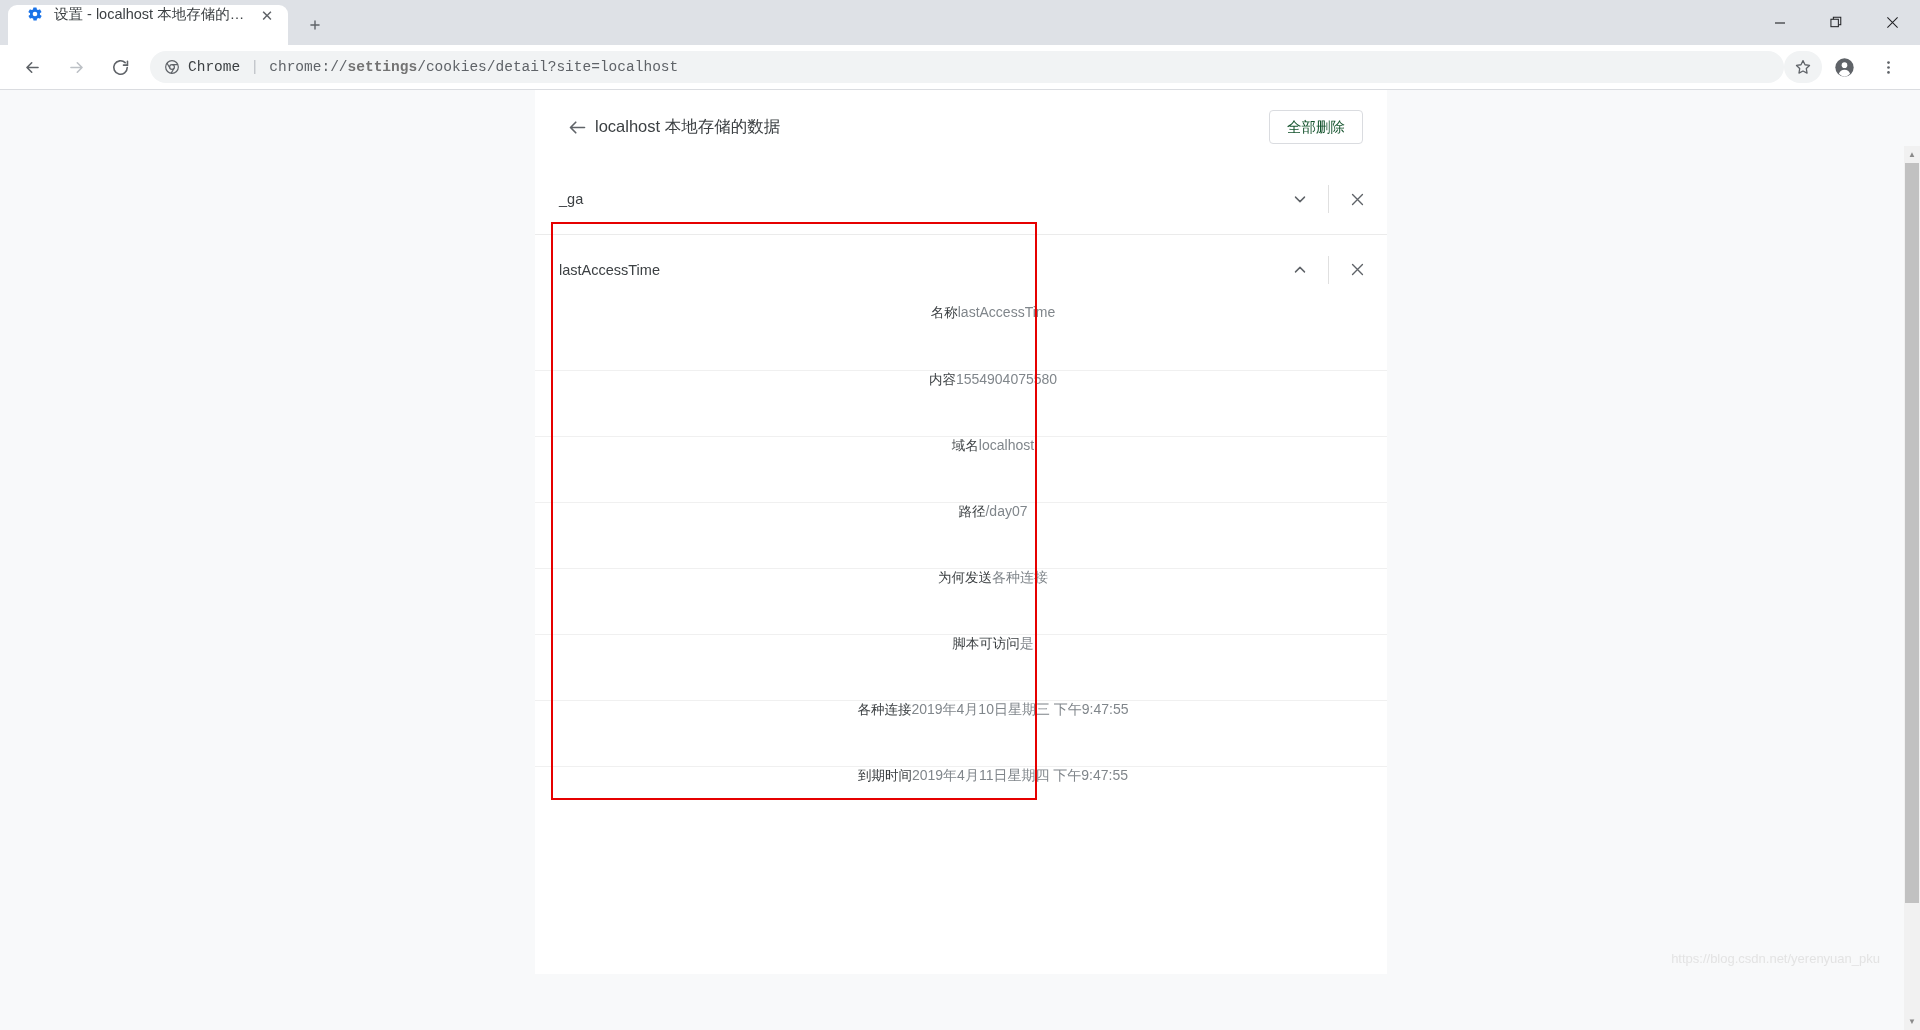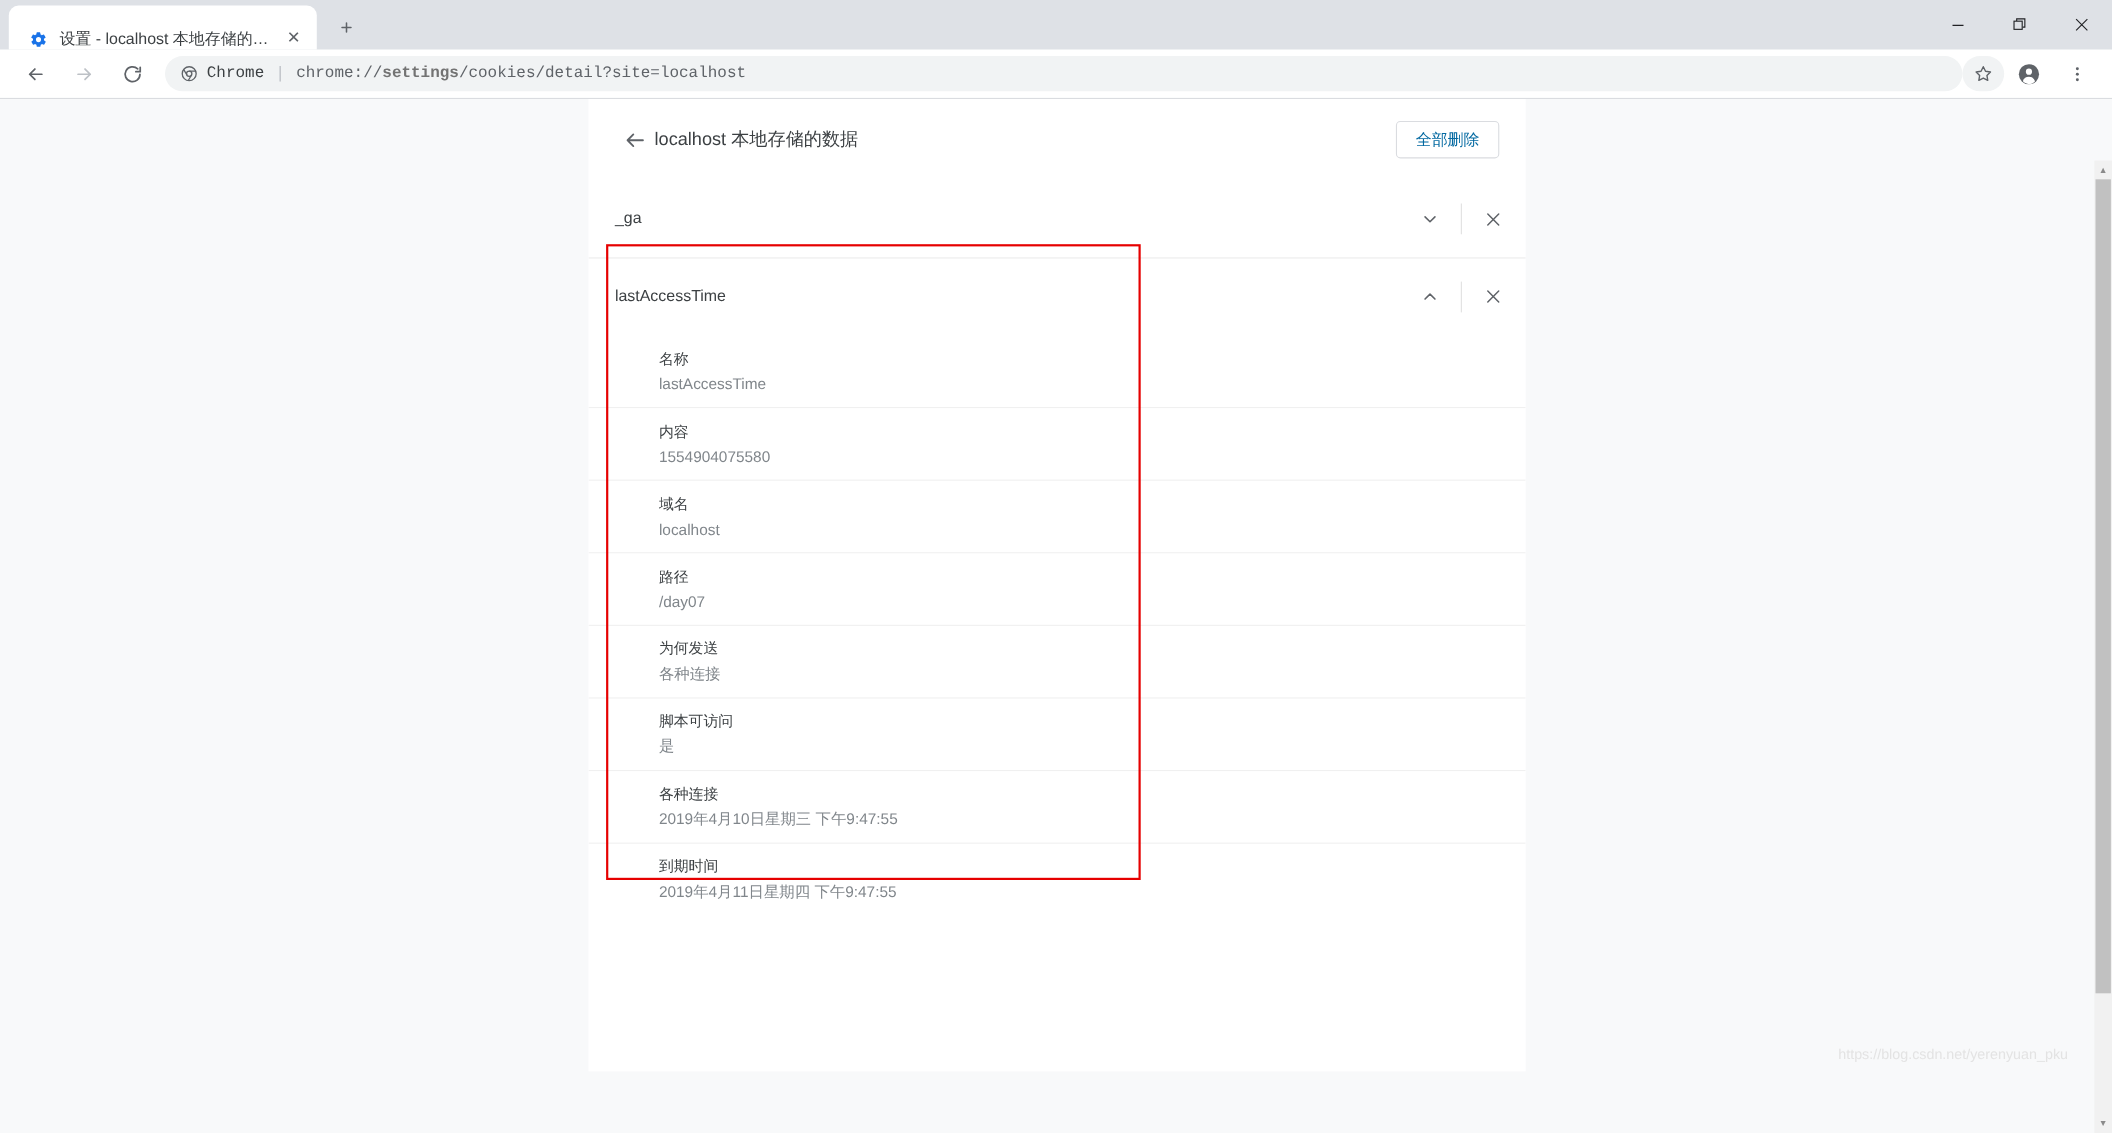--- a/index.html
+++ b/index.html
@@ -12,21 +12,21 @@
   
   .browser { width: 1920px; height: 1030px; position: relative; }
 
   .tabstrip {
     height: 45px; background: #dee1e6;
     display: flex; align-items: flex-end; position: relative;
   }
   .tab {
     height: 40px; width: 280px; background: #fff;
     border-radius: 9px 9px 0 0;
-    display: flex; align-items: flex-end; padding: 0 10px 0 18px;
+    display: flex; align-items: flex-start; padding: 0 10px 0 18px;
     margin-left: 8px; position: relative;
   }
   .tab-favicon {
     width: 18px; height: 18px; flex: 0 0 18px; margin-right: 10px;
     display: flex; align-items: center; justify-content: center;
   }
   .tab-title {
     flex: 1 1 auto; font-size: 14.5px; color: #3c4043;
     white-space: nowrap; overflow: hidden; text-overflow: ellipsis;
   }
@@ -116,40 +116,40 @@
     height: 74px; display: flex; align-items: center; padding: 0 24px;
   }
   .back-arrow {
     width: 36px; height: 36px; flex: 0 0 36px;
     display: flex; align-items: center; justify-content: center;
     color: #5f6368; border-radius: 50%;
   }
   .card-title { font-size: 16.5px; color: #3c4043; flex: 1 1 auto; }
   .delete-all-btn {
     height: 34px; padding: 0 17px; border: 1px solid #dadce0;
-    border-radius: 4px; background: #fff; color: #0369a1;
+    border-radius: 4px; background: #fff; color: #14532d;
     font-size: 14.5px; font-family: inherit;
     display: flex; align-items: center; cursor: pointer;
   }
 
   .cookie-row {
     height: 70px; display: flex; align-items: center;
     padding: 0 10px 0 24px; border-top: 1px solid #ebebeb; justify-content: space-between;
   }
   .cookie-row.first { border-top: none; }
   .cookie-name { flex: 1 1 auto; font-size: 14.5px; color: #3c4043; }
   .row-btn {
     width: 40px; height: 40px; flex: 0 0 40px;
     display: flex; align-items: center; justify-content: center;
     color: #5f6368; border-radius: 50%;
   }
   .row-divider { width: 1px; height: 28px; background: #e0e0e0; margin: 0 8px; }
 
   .detail-row {
-    display: flex; flex-direction: column; justify-content: center;
+    display: flex; flex-direction: row; justify-content: center;
     height: 66px; padding-left: 64px; border-top: 1px solid #f0f0f0;
   }
   .detail-row.first { border-top: none; }
   .detail-label { font-size: 13.5px; color: #3c4043; margin-bottom: 5px; }
   .detail-value { font-size: 14px; color: #80868b; }
 
   
   .annot-box {
     position: absolute; left: 551px; top: 132px;
     width: 486px; height: 578px;

